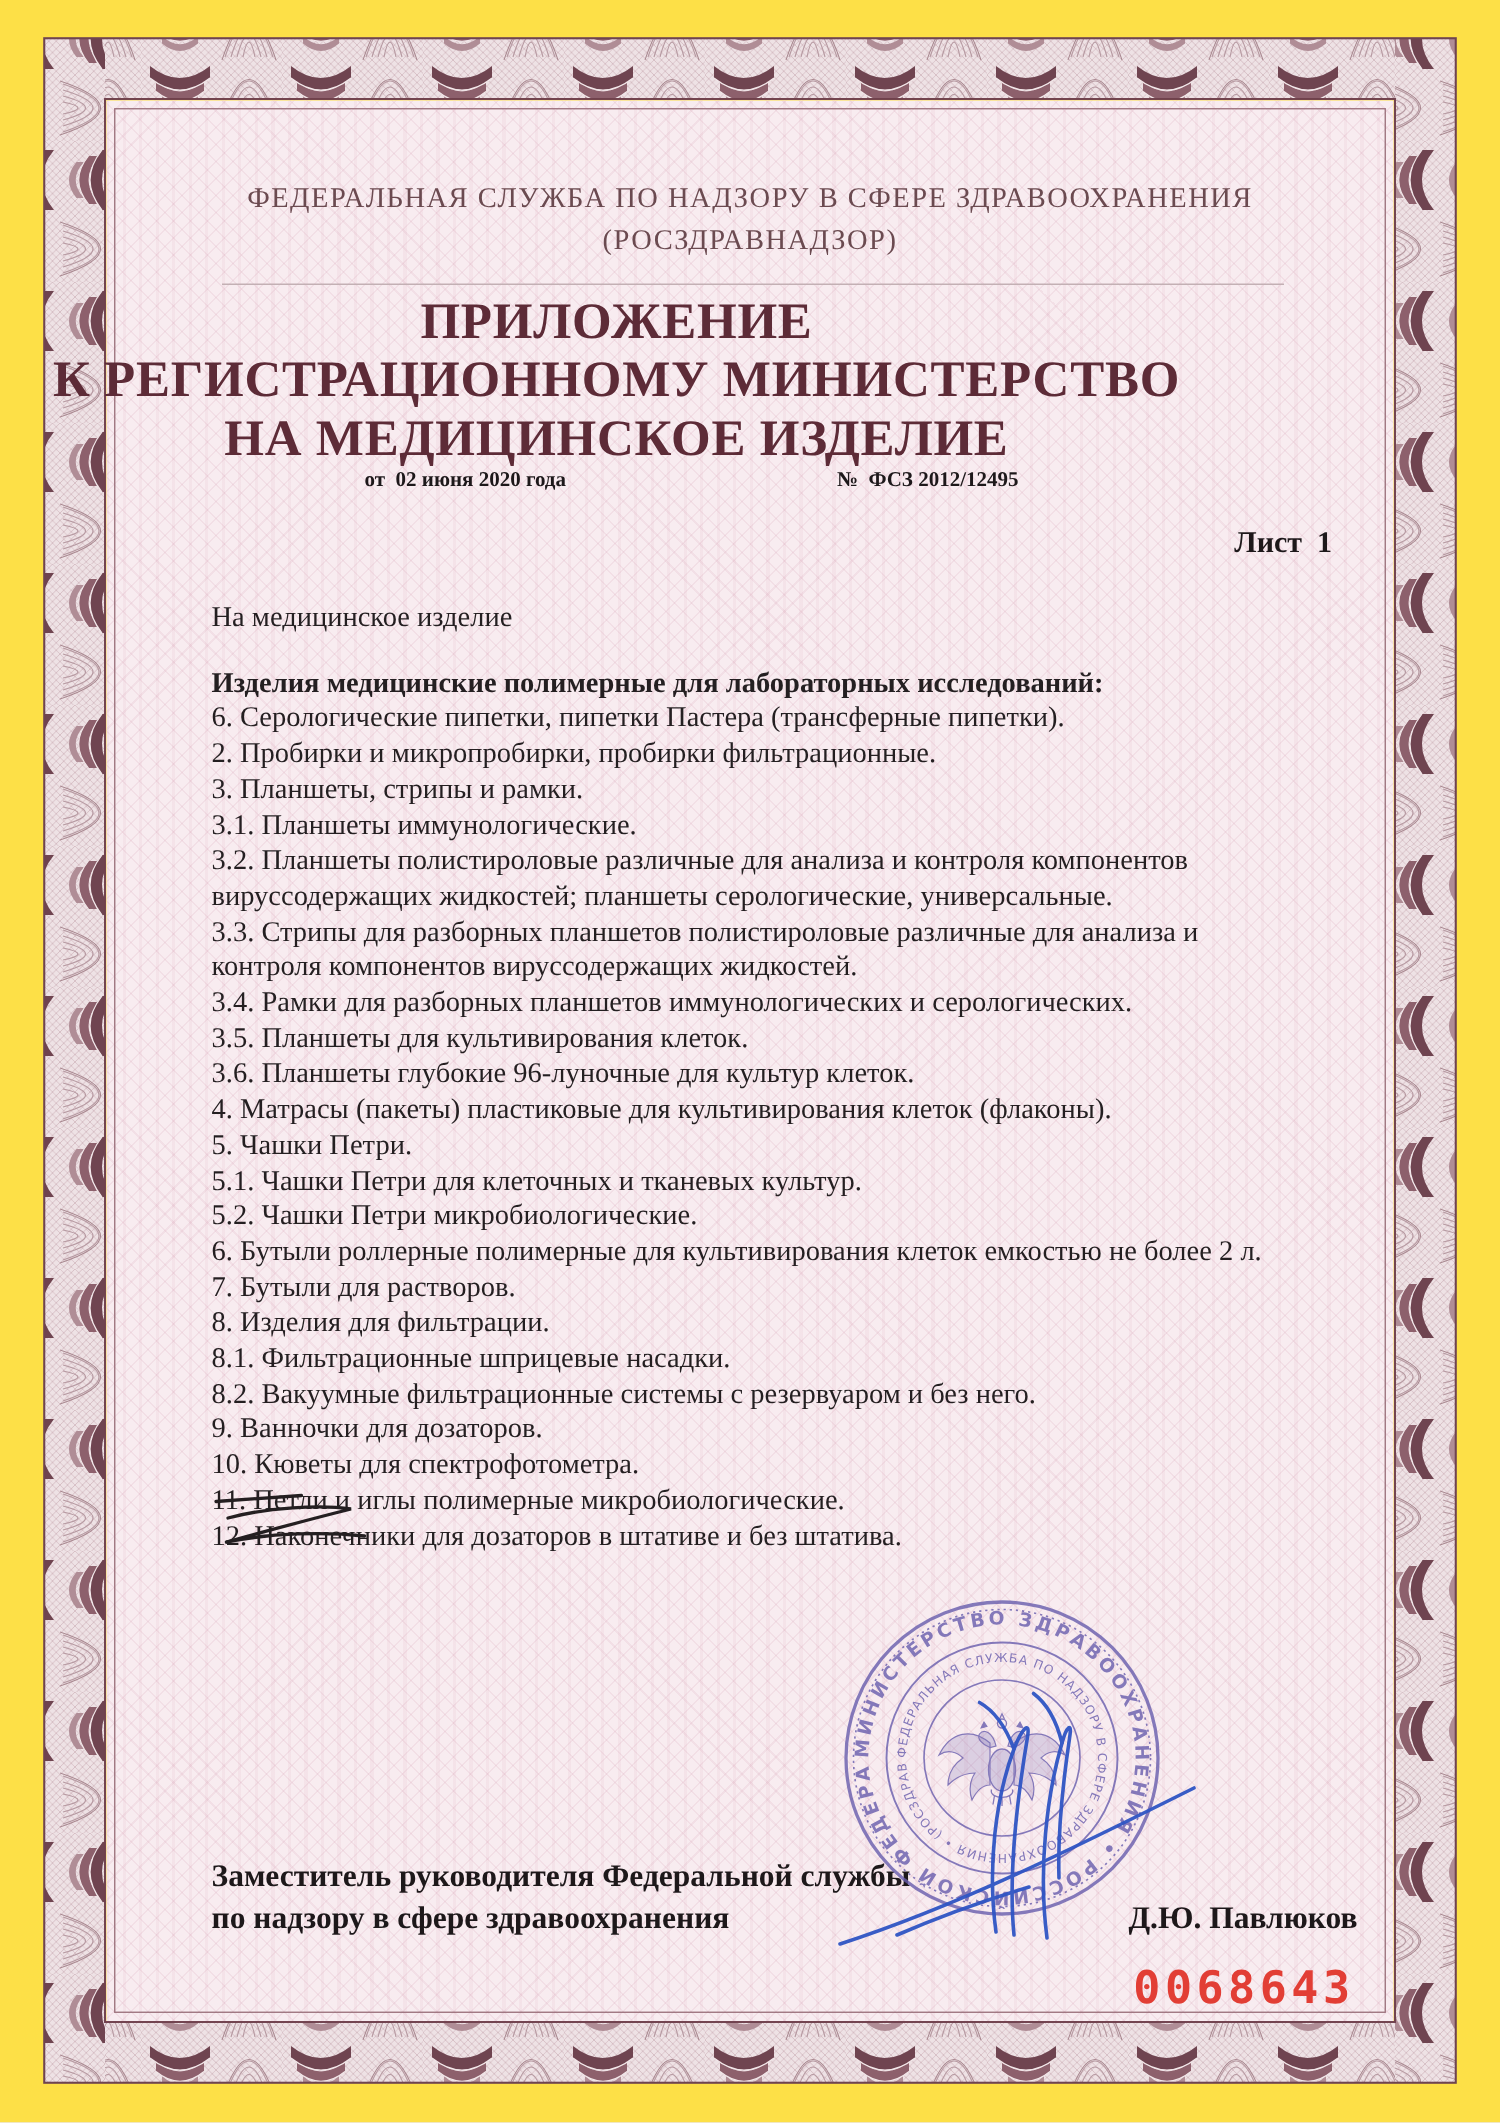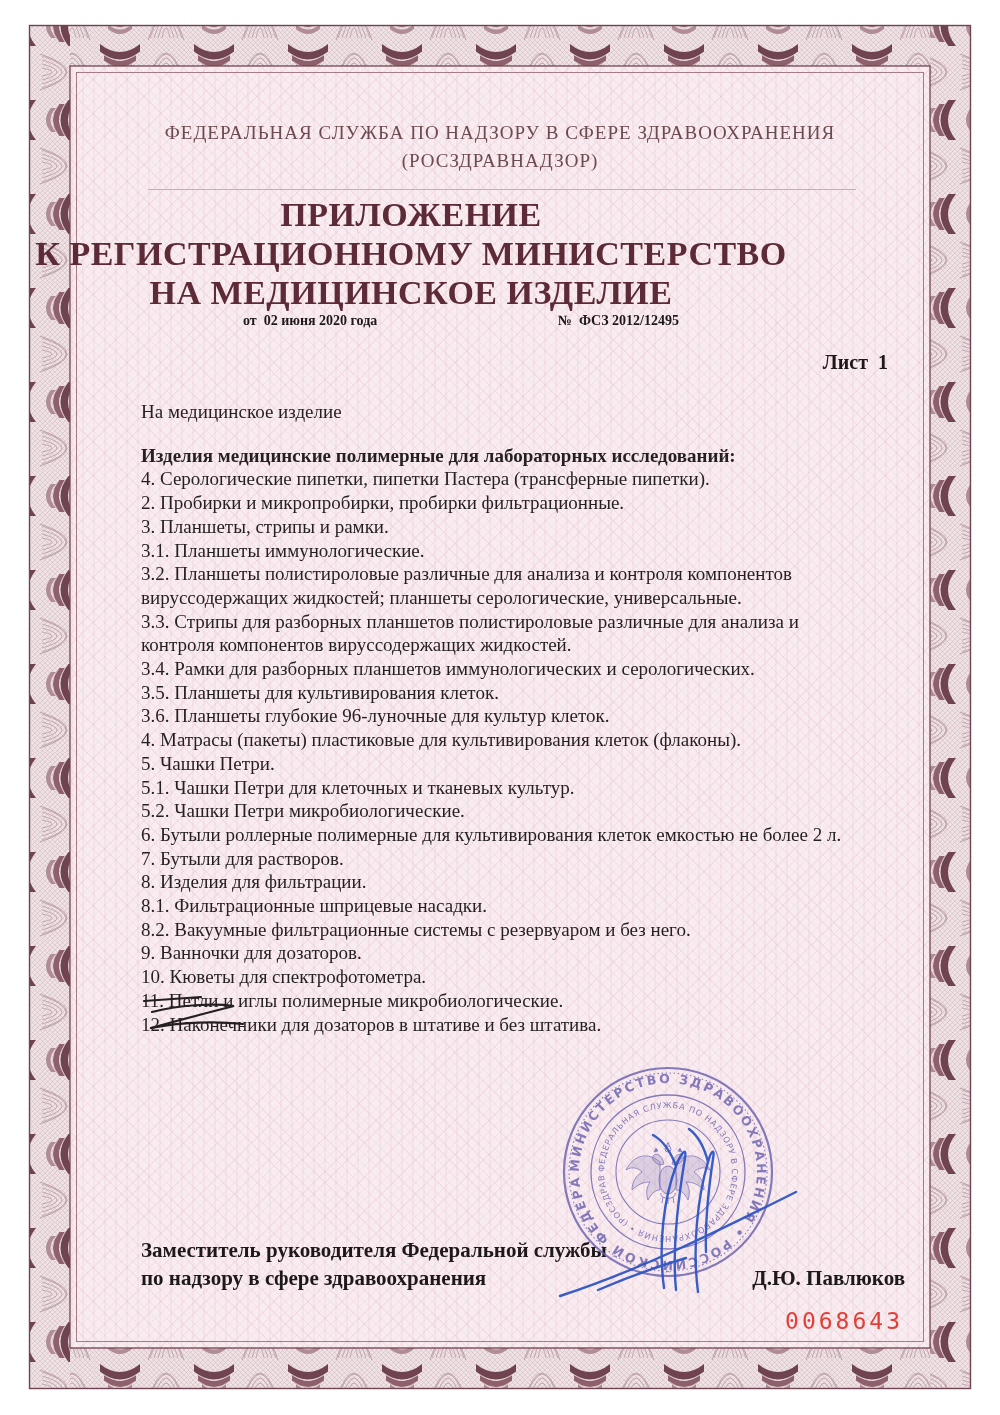--- a/index.html
+++ b/index.html
@@ -1,16 +1,16 @@
 <!DOCTYPE html>
 <html><head>
 <meta charset="utf-8">
 <style>
   html,body{margin:0;padding:0;background:#e9e9e9;}
-  .page{position:relative;width:1000px;height:1415px;background:#ffffff;overflow:hidden;
+  .page{position:relative;width:1000px;height:1415px;background:#fde047;overflow:hidden;
         font-family:"Liberation Serif","DejaVu Serif",serif;color:#241f21;}
   .abs{position:absolute;}
   .paper{position:absolute;left:71px;top:67px;width:858px;height:1281px;
     background-color:#f8ecf0;
     background-image:
       repeating-linear-gradient(45deg, rgba(214,160,180,0.17) 0 1px, rgba(0,0,0,0) 1px 8px),
       repeating-linear-gradient(135deg, rgba(214,160,180,0.17) 0 1px, rgba(0,0,0,0) 1px 8px),
       repeating-linear-gradient(90deg, rgba(236,206,216,0.30) 0 2px, rgba(0,0,0,0) 2px 11px);}
   svg.layer{position:absolute;left:0;top:0;}
   .org{left:0;width:1000px;text-align:center;font-size:19px;letter-spacing:1px;color:#6b4a50;}
@@ -21,21 +21,21 @@
   .t1{top:198px;} .t2{top:237px;} .t3{top:276px;}
   .dateline{top:313px;font-size:14px;font-weight:bold;white-space:pre;color:#1d181a;}
   .date{left:243px;} .regnum{left:558px;}
   .sheet{top:351px;right:112px;font-size:20px;font-weight:bold;white-space:pre;color:#1d181a;}
   .body{left:141px;top:400px;width:772px;font-size:19px;line-height:23.7px;color:#241f21;}
   .body .product{font-weight:bold;margin-top:20px;}
   .body .li{white-space:pre-line;}
   .sig{font-size:21px;font-weight:bold;color:#1d181a;}
   .sig1{left:141px;top:1238px;} .sig2{left:141px;top:1266px;}
   .signer{top:1266px;right:95px;font-size:21px;font-weight:bold;color:#1d181a;}
-  .serial{top:1308px;right:97px;font-size:23px;font-weight:normal;letter-spacing:3px;
+  .serial{top:1308px;right:97px;font-size:30px;font-weight:bold;letter-spacing:3px;
           font-family:"DejaVu Sans Mono","Liberation Mono",monospace;color:#e23e35;}
   .stamp-text{font-family:"DejaVu Sans","Liberation Sans",sans-serif;fill:#685dad;}
 </style>
 </head>
 <body>
 
 <div class="page">
 
   <div class="paper"></div>
 
@@ -83,21 +83,21 @@
   <div class="abs title t3">НА МЕДИЦИНСКОЕ ИЗДЕЛИЕ</div>
   <div class="abs dateline date">от  02 июня 2020 года</div>
   <div class="abs dateline regnum">№  ФСЗ 2012/12495</div>
   <div class="abs sheet">Лист  1</div>
 
   <div class="abs body">
     <div class="intro">На медицинское изделие</div>
     <div class="product">Изделия медицинские полимерные для лабораторных исследований:</div>
     <div>
 
-        <div class="li">4. Серологические пипетки, пипетки Пастера (трансферные пипетки).</div>
+        <div class="li">6. Серологические пипетки, пипетки Пастера (трансферные пипетки).</div>
 
         <div class="li">2. Пробирки и микропробирки, пробирки фильтрационные.</div>
 
         <div class="li">3. Планшеты, стрипы и рамки.</div>
 
         <div class="li">3.1. Планшеты иммунологические.</div>
 
         <div class="li">3.2. Планшеты полистироловые различные для анализа и контроля компонентов
 вируссодержащих жидкостей; планшеты серологические, универсальные.</div>
 

